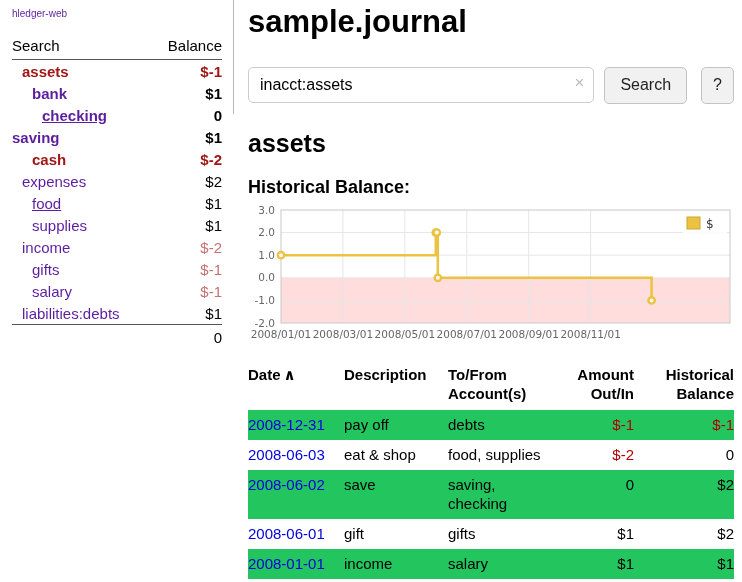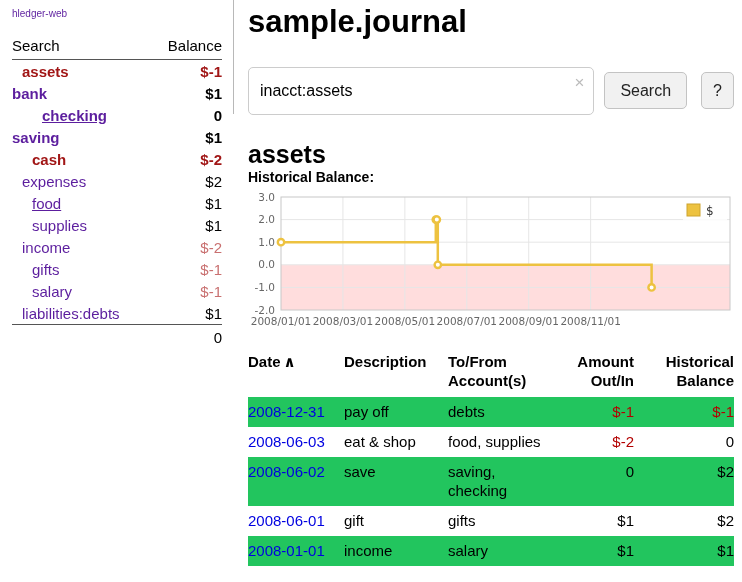--- a/index.html
+++ b/index.html
@@ -28,27 +28,27 @@
   .bal.b-bold { font-weight: bold; color: #000; }
   .bal.b-negbold { font-weight: bold; color: #a11616; }
   .bal.b-plain { color: #000; }
   .bal.b-neg { color: #c97070; }
   tr.total-row td { border-top: 1px solid #555; padding-top: 4px; text-align: right; }
 
   
   main { position: absolute; left: 248px; top: 0; width: 494px; padding-right: 8px; }
   h1 { font-size: 31px; margin: 4px 0 0 0; font-weight: bold; line-height: 1.15; }
   .search-row { margin-top: 27px; display: flex; align-items: center; gap: 10px; }
-  .search-box { position: relative; width: 358px; height: 48px; border: 1px solid #ccc; border-radius: 5px; background: #fff; display: flex; align-items: center; }
+  .search-box { position: relative; width: 358px; height: 36px; border: 1px solid #ccc; border-radius: 5px; background: #fff; display: flex; align-items: center; }
   .search-box input { border: none; outline: none; background: transparent; width: 100%; height: 100%; padding: 0 28px 0 11px; font-size: 16px; font-family: inherit; color: #000; border-radius: 5px; }
   .clear { position: absolute; right: 9px; top: 6px; color: #bbb; font-size: 17px; line-height: 1; cursor: pointer; }
   .btn { height: 37px; padding: 0 15px; font-size: 16px; font-family: inherit; color: #222; background: #f1f1f1; border: 1px solid #c3c3c3; border-radius: 5px; cursor: pointer; }
   .btn.help { padding: 0 11px; margin-left: 4px; }
   h2 { font-size: 25px; margin: 25px 0 0 0; font-weight: bold; }
-  .chart-title { font-size: 14px; font-weight: bold; }
+  .chart-title { margin-top: 19px; font-size: 18px; font-weight: bold; }
   .chart-wrap { margin-top: 5px; }
   .ticklabel { font-family: "DejaVu Sans", sans-serif; font-size: 10.5px; fill: #666; }
   .legendlabel { font-family: "DejaVu Sans", sans-serif; font-size: 12px; fill: #333; }
 
   
   table.register { border-collapse: collapse; width: 100%; margin-top: 13px; font-size: 15px; }
   table.register th { font-weight: bold; text-align: left; vertical-align: top; padding: 2px 0 7px 0; line-height: 19px; }
   table.register td { vertical-align: top; padding: 5px 0 6px 0; line-height: 19px; }
   .c-date { width: 96px; margin-left: 24px; }
   .c-desc { width: 104px; padding-right: 6px !important; }
@@ -74,21 +74,21 @@
           <th class="th-acct">Search</th>
           <th class="th-bal">Balance</th>
         </tr>
       </thead>
       <tbody>
           <tr>
             <td><a href="#" class="acct red-bold" style="margin-left: 10px;">assets</a></td>
             <td class="bal b-negbold">$-1</td>
           </tr>
           <tr>
-            <td><a href="#" class="acct purple-bold" style="">bank</a></td>
+            <td><a href="#" class="acct purple-bold" style="margin-left: 20px;">bank</a></td>
             <td class="bal b-bold">$1</td>
           </tr>
           <tr>
             <td><a href="#" class="acct purple-bold" style="margin-left: 30px; text-decoration: underline;">checking</a></td>
             <td class="bal b-bold">0</td>
           </tr>
           <tr>
             <td><a href="#" class="acct purple-bold" style="">saving</a></td>
             <td class="bal b-bold">$1</td>
           </tr>

